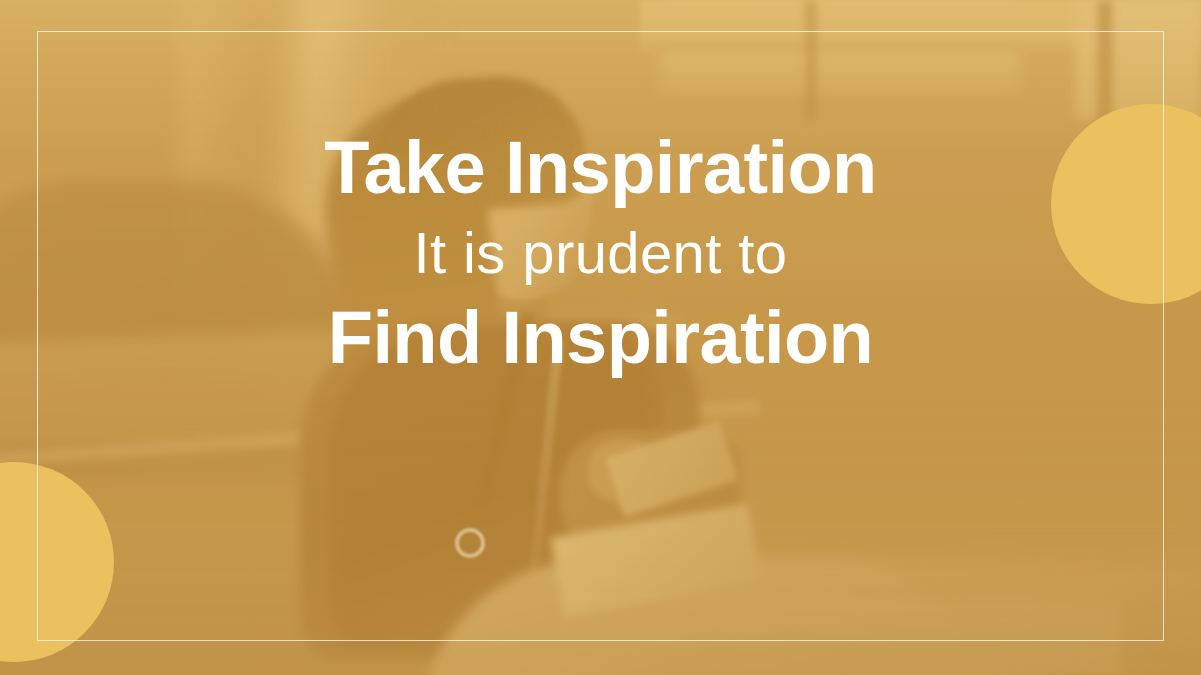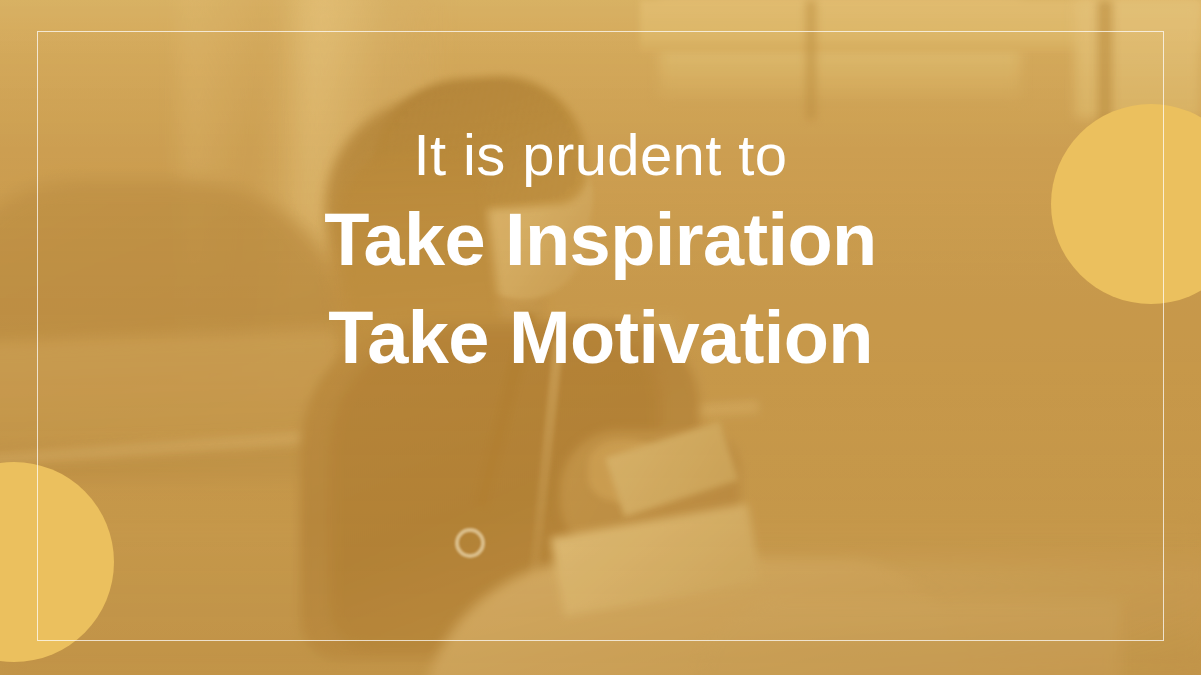--- a/index.html
+++ b/index.html
@@ -301,18 +301,18 @@
     <div class="tint"></div>
     <div class="tint2"></div>
   </div>
 
   <div class="circle circle-tr"></div>
   <div class="circle circle-bl"></div>
 
   <div class="frame"></div>
 
   <div class="headline">
+    <span class="ln ln-bold ln-2">Take Inspiration</span>
     <span class="ln ln-light ln-1">It is prudent to</span>
-    <span class="ln ln-bold ln-2">Take Inspiration</span>
-    <span class="ln ln-bold ln-4">Take Motivation</span>
+    <span class="ln ln-bold ln-4">Find Inspiration</span>
   </div>
 
 </div>
 
 </body></html>

